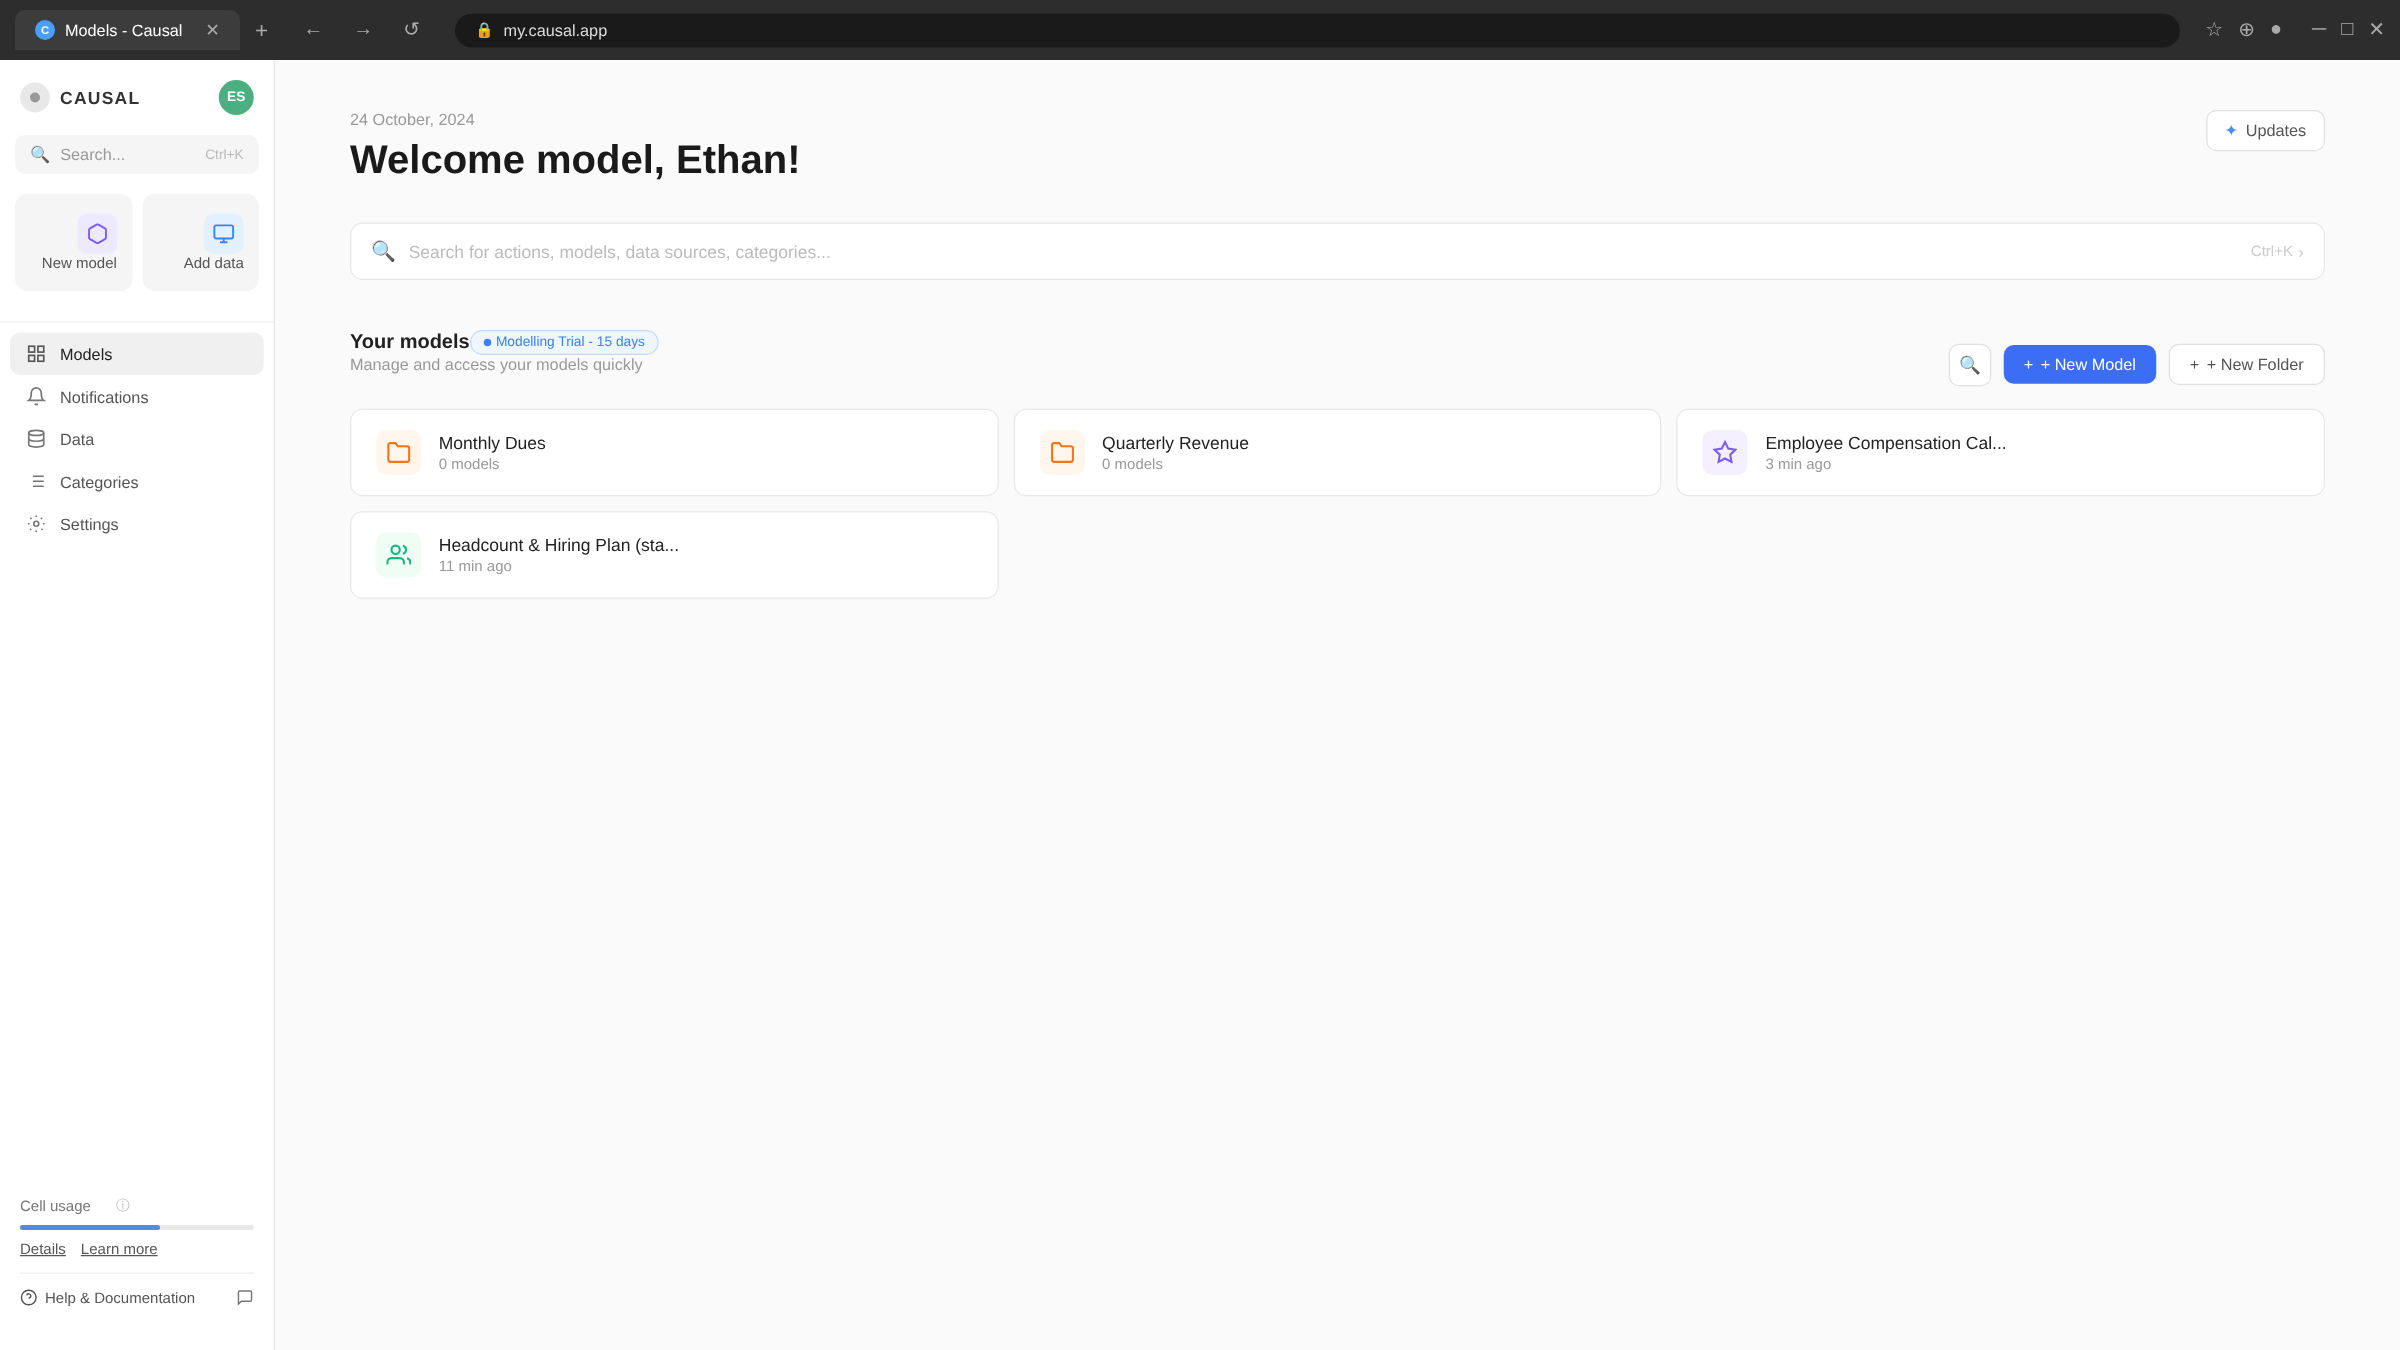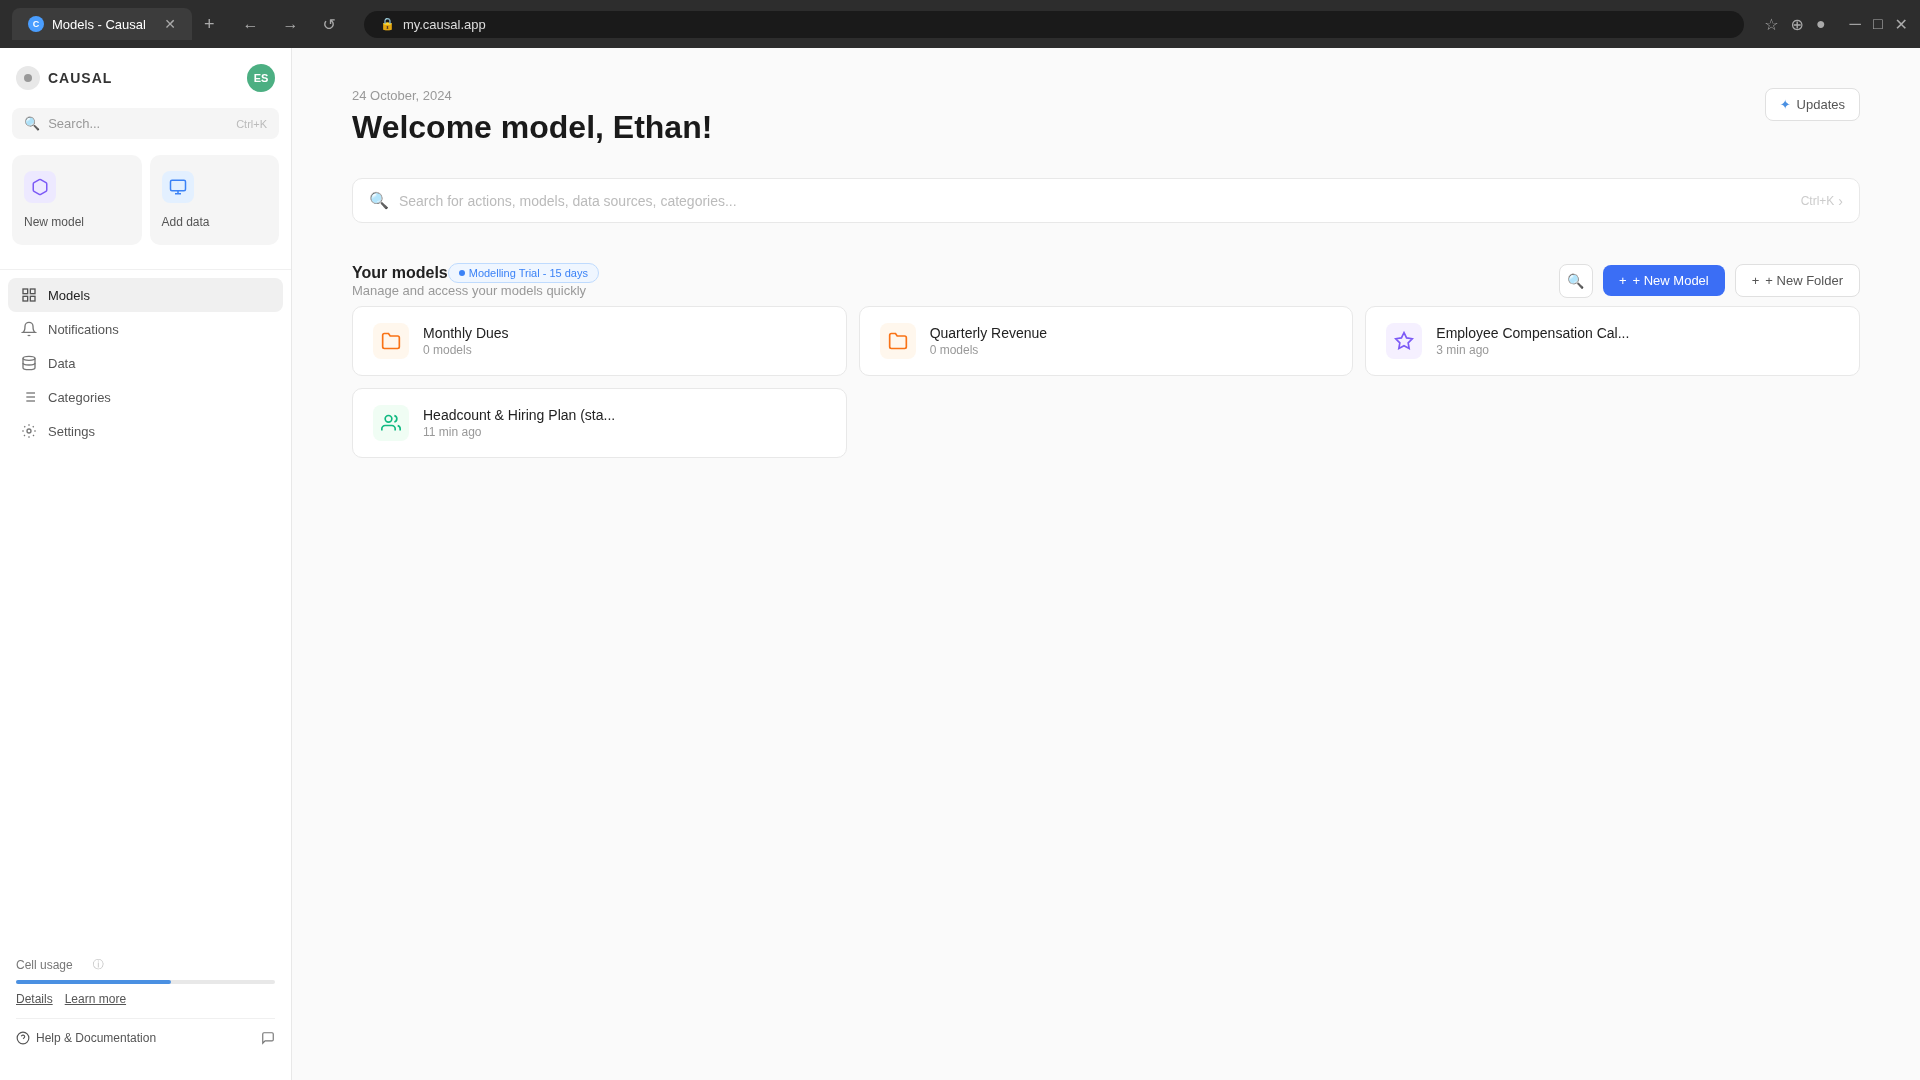--- a/index.html
+++ b/index.html
@@ -13,34 +13,34 @@
     .tab-add { color: #aaa; font-size: 18px; cursor: pointer; padding: 4px; }
     .nav-controls { display: flex; align-items: center; gap: 8px; margin-left: 8px; }
     .nav-btn { color: #aaa; cursor: pointer; font-size: 16px; padding: 4px 8px; }
     .address-bar { flex: 1; background: #1a1a1a; border-radius: 20px; padding: 6px 16px; color: #ddd; font-size: 13px; display: flex; align-items: center; gap: 8px; margin: 0 12px; }
     .browser-actions { display: flex; align-items: center; gap: 12px; color: #aaa; font-size: 16px; }
 
     
     .app-wrapper { display: flex; flex: 1; height: calc(1080px - 48px); }
 
     
-    .sidebar { width: 292px; background: #fff; border-right: 1px solid #e8e8e8; display: flex; flex-direction: column; padding: 16px 0; }
+    .sidebar { width: 220px; background: #fff; border-right: 1px solid #e8e8e8; display: flex; flex-direction: column; padding: 16px 0; }
     .sidebar-header { display: flex; align-items: center; justify-content: space-between; padding: 0 16px 16px; }
     .sidebar-logo { display: flex; align-items: center; gap: 8px; }
     .logo-icon { width: 24px; height: 24px; border-radius: 50%; background: #e8e8e8; display: flex; align-items: center; justify-content: center; }
     .logo-dot { width: 8px; height: 8px; background: #999; border-radius: 50%; }
     .logo-text { font-size: 14px; font-weight: 600; letter-spacing: 1px; color: #333; }
     .user-avatar { width: 28px; height: 28px; border-radius: 50%; background: #4caf82; color: #fff; font-size: 11px; font-weight: 600; display: flex; align-items: center; justify-content: center; }
 
     .search-bar { margin: 0 12px 16px; padding: 8px 12px; background: #f5f5f5; border-radius: 8px; display: flex; align-items: center; gap: 8px; cursor: pointer; }
     .search-placeholder { color: #999; font-size: 13px; flex: 1; }
     .search-shortcut { color: #bbb; font-size: 11px; }
 
     .quick-actions { display: grid; grid-template-columns: 1fr 1fr; gap: 8px; padding: 0 12px 16px; }
-    .quick-action-btn { background: #f5f5f5; border-radius: 10px; padding: 16px 12px; display: flex; flex-direction: column; align-items: flex-start; gap: 12px; cursor: pointer; border: none; transition: background 0.15s; }
+    .quick-action-btn { background: #f5f5f5; border-radius: 10px; padding: 16px 12px; display: flex; flex-direction: column; align-items: flex-end; gap: 0; cursor: pointer; border: none; transition: background 0.15s; }
     .quick-action-icon { width: 32px; height: 32px; border-radius: 8px; display: flex; align-items: center; justify-content: center; font-size: 16px; }
     .icon-purple { background: #ede9ff; }
     .icon-blue { background: #e3f0ff; }
     .quick-action-label { font-size: 12px; color: #555; font-weight: 500; }
 
     .nav-divider { height: 1px; background: #f0f0f0; margin: 8px 0; }
 
     .nav-items { padding: 0 8px; }
     .nav-item { display: flex; align-items: center; gap: 10px; padding: 8px 12px; border-radius: 8px; cursor: pointer; color: #555; font-size: 13px; font-weight: 500; }
     .nav-item.active { background: #f0f0f0; color: #222; }
@@ -73,21 +73,21 @@
     .global-search-placeholder { flex: 1; color: #bbb; font-size: 14px; }
     .global-search-shortcut { color: #ccc; font-size: 12px; display: flex; align-items: center; gap: 4px; }
     .chevron-right { color: #ccc; font-size: 14px; }
 
     .models-section { }
     .models-header { display: flex; align-items: center; justify-content: space-between; margin-bottom: 8px; }
     .models-title-row { display: flex; align-items: center; }
     .models-title { font-size: 16px; font-weight: 600; color: #222; }
     .trial-badge { background: #eff6ff; border: 1px solid #bfdbfe; color: #3b82f6; font-size: 11px; padding: 3px 10px; border-radius: 20px; display: flex; align-items: center; gap: 4px; }
     .trial-dot { width: 6px; height: 6px; border-radius: 50%; background: #3b82f6; }
-    .models-subtitle { font-size: 13px; color: #999; }
+    .models-subtitle { font-size: 13px; color: #999; margin-bottom: 20px; }
     .models-actions { display: flex; align-items: center; gap: 10px; }
     .search-models-btn { width: 34px; height: 34px; background: #fff; border: 1px solid #e0e0e0; border-radius: 8px; display: flex; align-items: center; justify-content: center; cursor: pointer; color: #777; }
     .new-model-btn { background: #3b6ef5; color: #fff; border: none; border-radius: 8px; padding: 8px 16px; font-size: 13px; font-weight: 500; cursor: pointer; display: flex; align-items: center; gap: 6px; }
     .new-folder-btn { background: #fff; border: 1px solid #e0e0e0; color: #555; border-radius: 8px; padding: 8px 16px; font-size: 13px; font-weight: 500; cursor: pointer; display: flex; align-items: center; gap: 6px; }
 
     .models-grid { display: grid; grid-template-columns: repeat(3, 1fr); gap: 12px; }
     .model-card { background: #fff; border: 1px solid #e8e8e8; border-radius: 10px; padding: 16px 20px; display: flex; align-items: center; gap: 14px; cursor: pointer; transition: border-color 0.15s, box-shadow 0.15s; }
     .model-card-icon { width: 36px; height: 36px; border-radius: 8px; display: flex; align-items: center; justify-content: center; font-size: 18px; flex-shrink: 0; }
     .folder-icon-orange { background: #fff7ed; }
     .model-icon-purple { background: #f5f0ff; }

